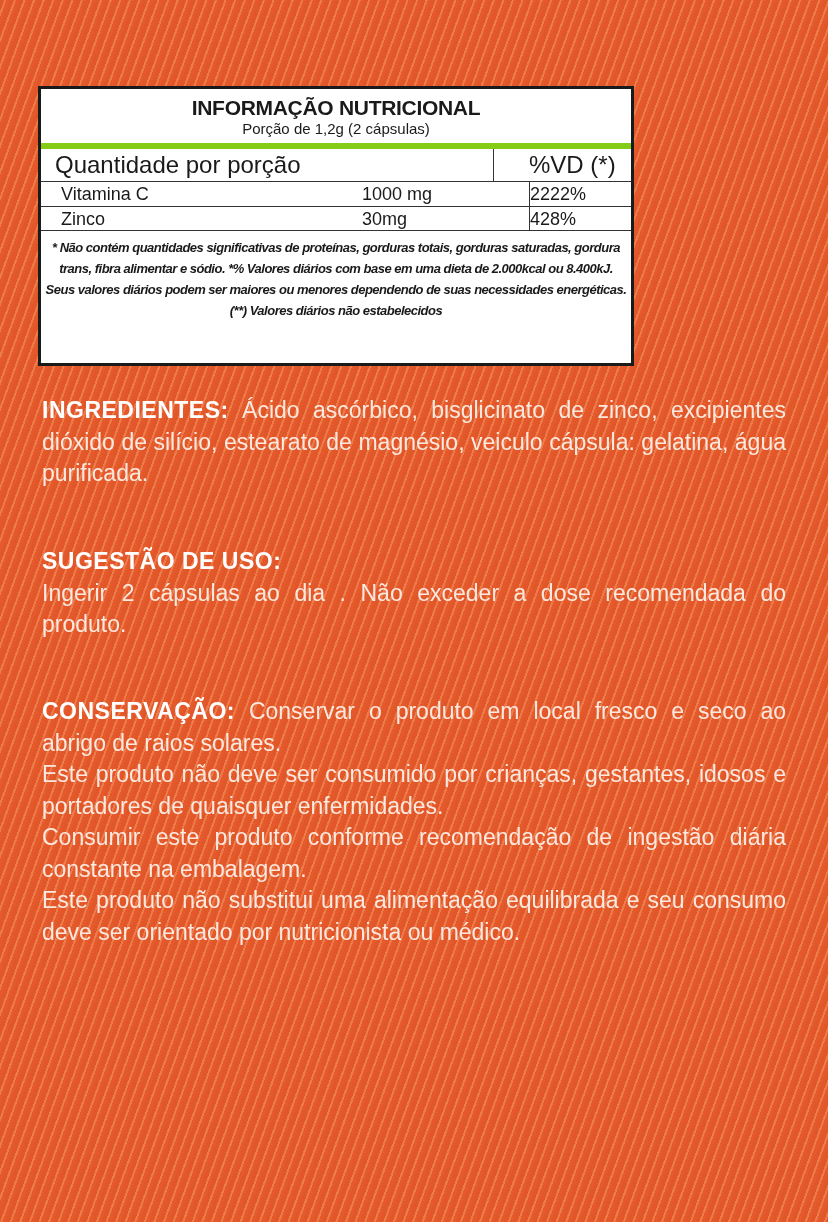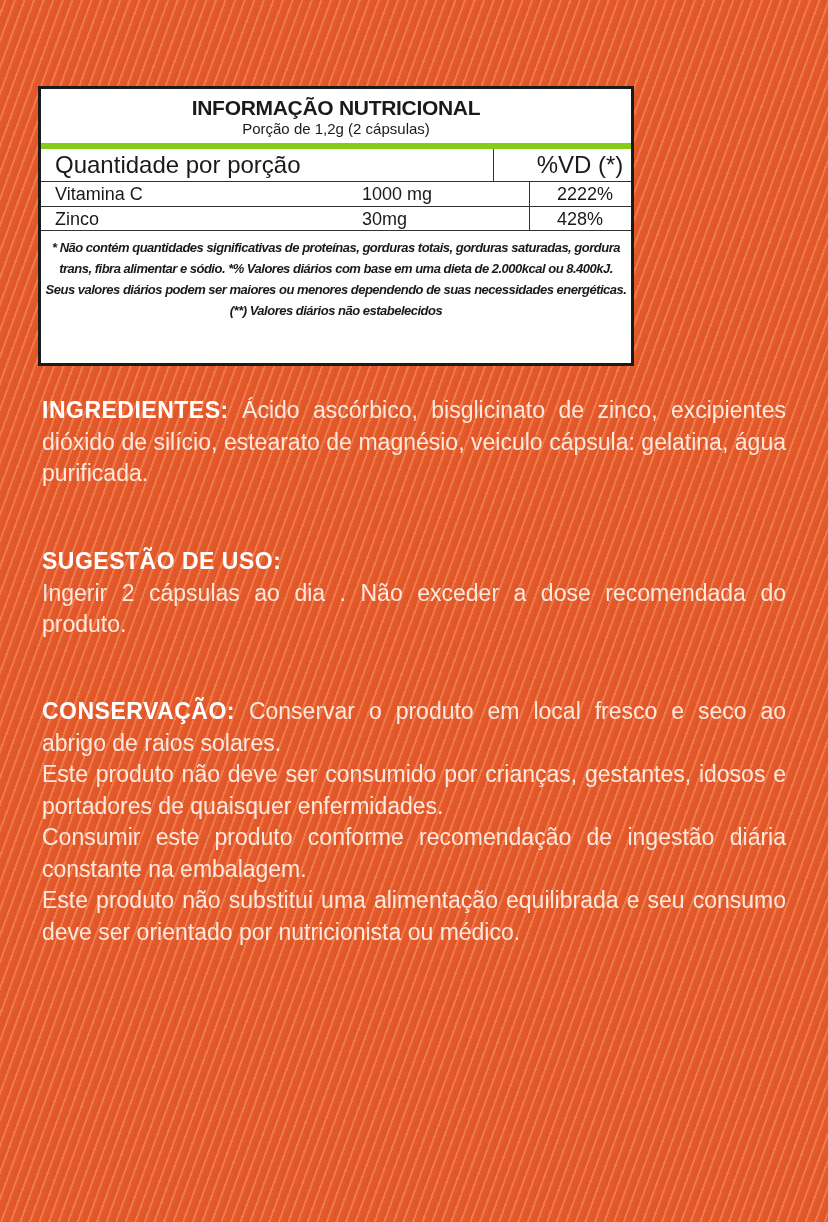--- a/index.html
+++ b/index.html
@@ -65,42 +65,40 @@
     .nt-row.item {
       height: 25px;
       font-size: 18px;
       line-height: 24px;
     }
     .nt-row.item.last {
       height: 24px;
     }
     .nt-c1 {
       width: 285px;
-      padding-left: 14px;
+      padding-left: 20px;
       box-sizing: border-box;
     }
     .nt-c2 {
       width: 167px;
       box-sizing: border-box;
       margin-left: 36px;
     }
     .nt-span {
       width: 452px;
       padding-left: 14px;
       box-sizing: border-box;
     }
     .nt-c3 {
       flex: 1;
       border-left: 1px solid #333;
-      padding-left: 27px;
       box-sizing: border-box;
     }
     .nt-row.head .nt-c3 {
       padding-left: 35px;
-      text-align: center;
     }
     .nt-foot {
       text-align: center;
       font-style: italic;
       font-weight: bold;
       font-size: 13px;
       letter-spacing: -0.5px;
       line-height: 21px;
       padding: 6px 4px 0 4px;
     }

